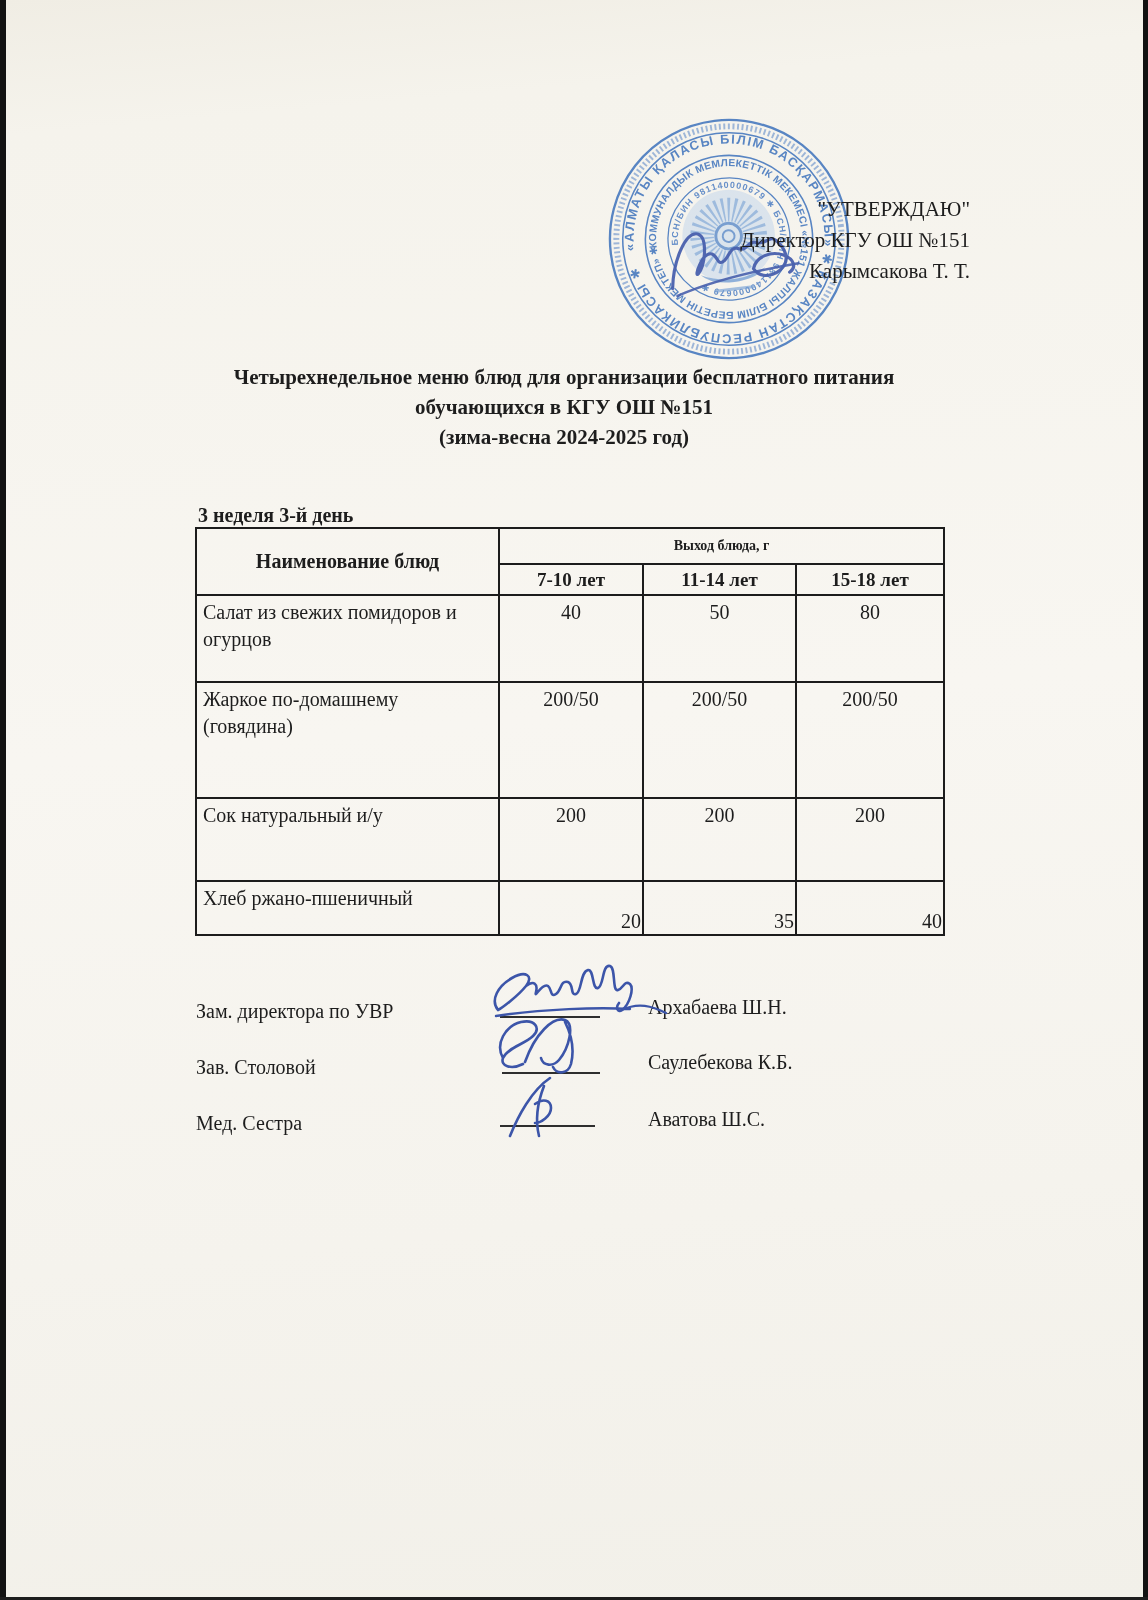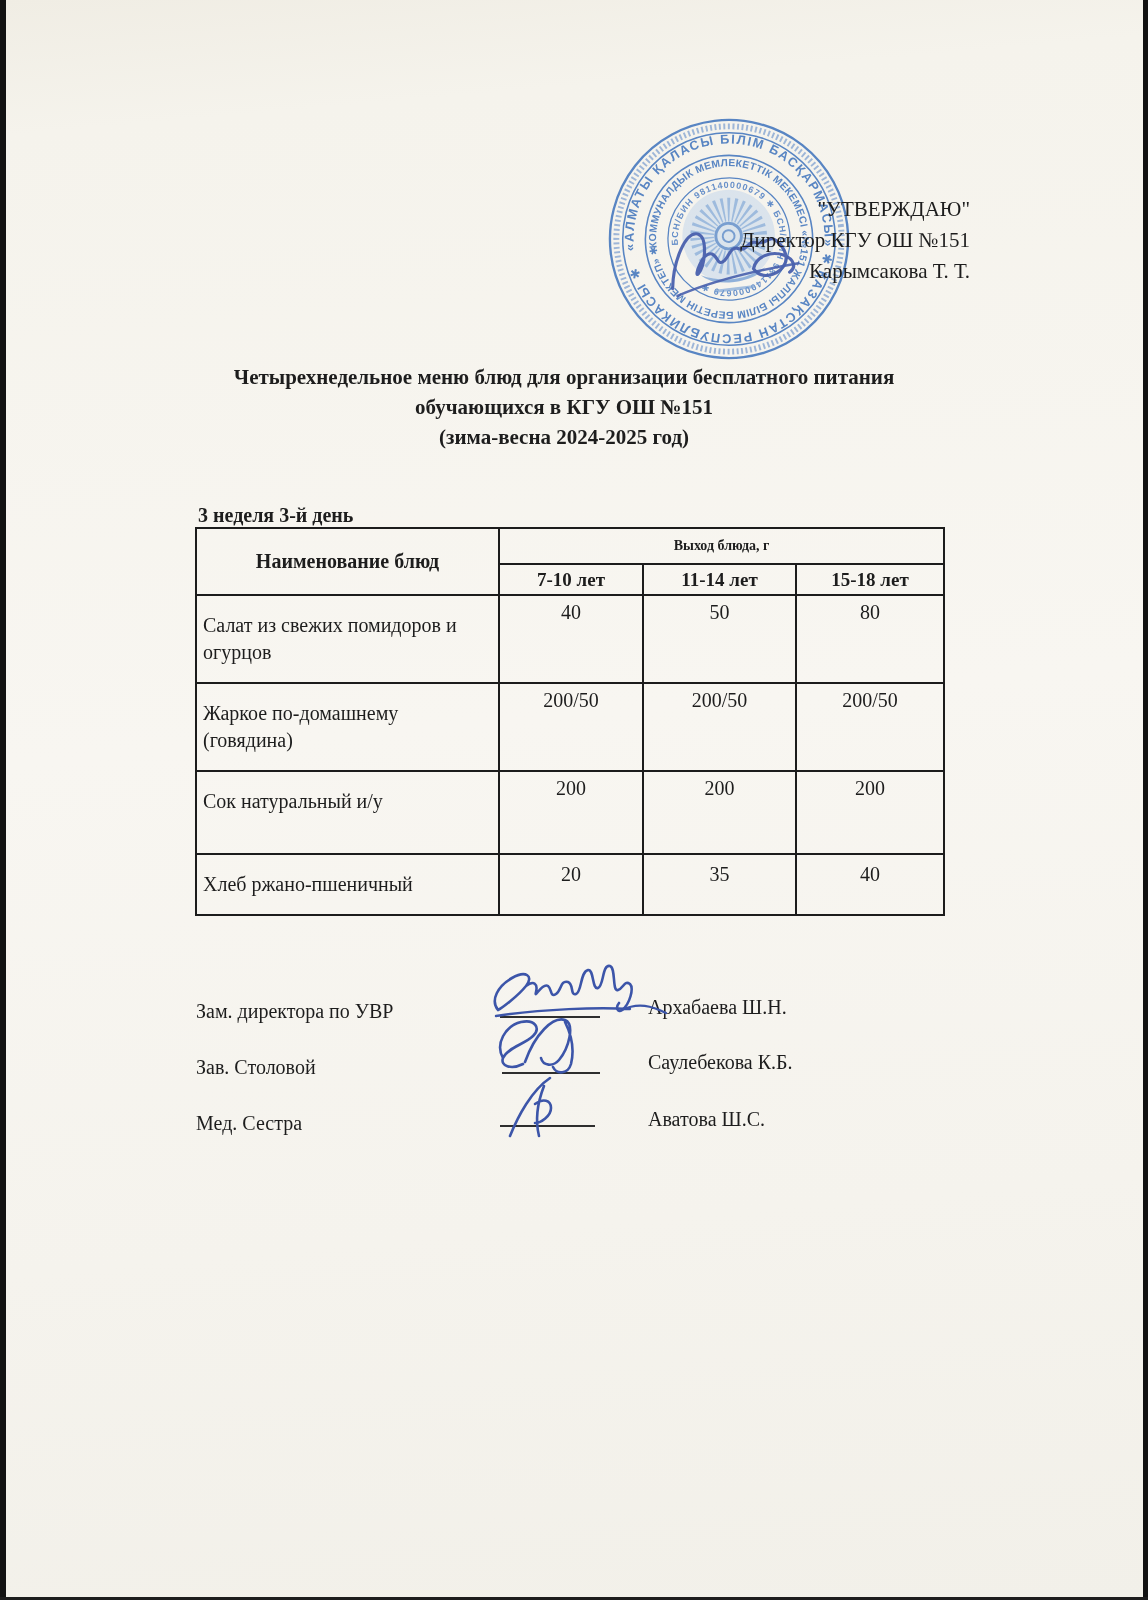--- a/index.html
+++ b/index.html
@@ -33,24 +33,24 @@
   .subtitle{position:absolute;left:198px;top:504px;font-size:20px;font-weight:bold;}
 
   table.menu{
     position:absolute;left:195px;top:527px;border-collapse:collapse;
     table-layout:fixed;width:748px;font-size:20px;
   }
   table.menu th,table.menu td{border:2px solid #1c1c1c;}
   th.dish-h{font-weight:bold;text-align:center;vertical-align:middle;font-size:20px;}
   th.out-h{font-weight:bold;text-align:center;vertical-align:middle;height:32px;font-size:14px;}
   th.age-h{font-weight:bold;text-align:center;vertical-align:middle;height:27px;font-size:19px;margin-top:11px;}
-  td.dish{vertical-align:top;text-align:left;padding:16px 6px;line-height:27px;white-space:pre-line;}
+  td.dish{vertical-align:top;text-align:left;padding:3px 6px;line-height:27px;white-space:pre-line;}
   td.val{vertical-align:top;text-align:center;padding-top:5px;border-radius:21px;}
-  tr.r1{height:87px;} tr.r2{height:78px;margin-left:44px;} tr.r3{height:83px;} tr.r4{height:42px;}
-  tr.r4 td.val{padding-top:8px;}
+  tr.r1{height:87px;} tr.r2{height:116px;margin-left:44px;} tr.r3{height:83px;} tr.r4{height:42px;}
+  tr.r4 td.val{padding-top:28px;text-align:right;}
 
   .sig-role{position:absolute;left:196px;font-size:20px;}
   .sig-name{position:absolute;left:648px;font-size:20px;}
   .sig-line{position:absolute;height:2px;background:#2e2e2e;}
   .scribble{position:absolute;z-index:2;}
   .scribble path{fill:none;stroke:#3c55a9;stroke-linecap:round;stroke-linejoin:round;}
 </style>
 </head>
 <body>
 

